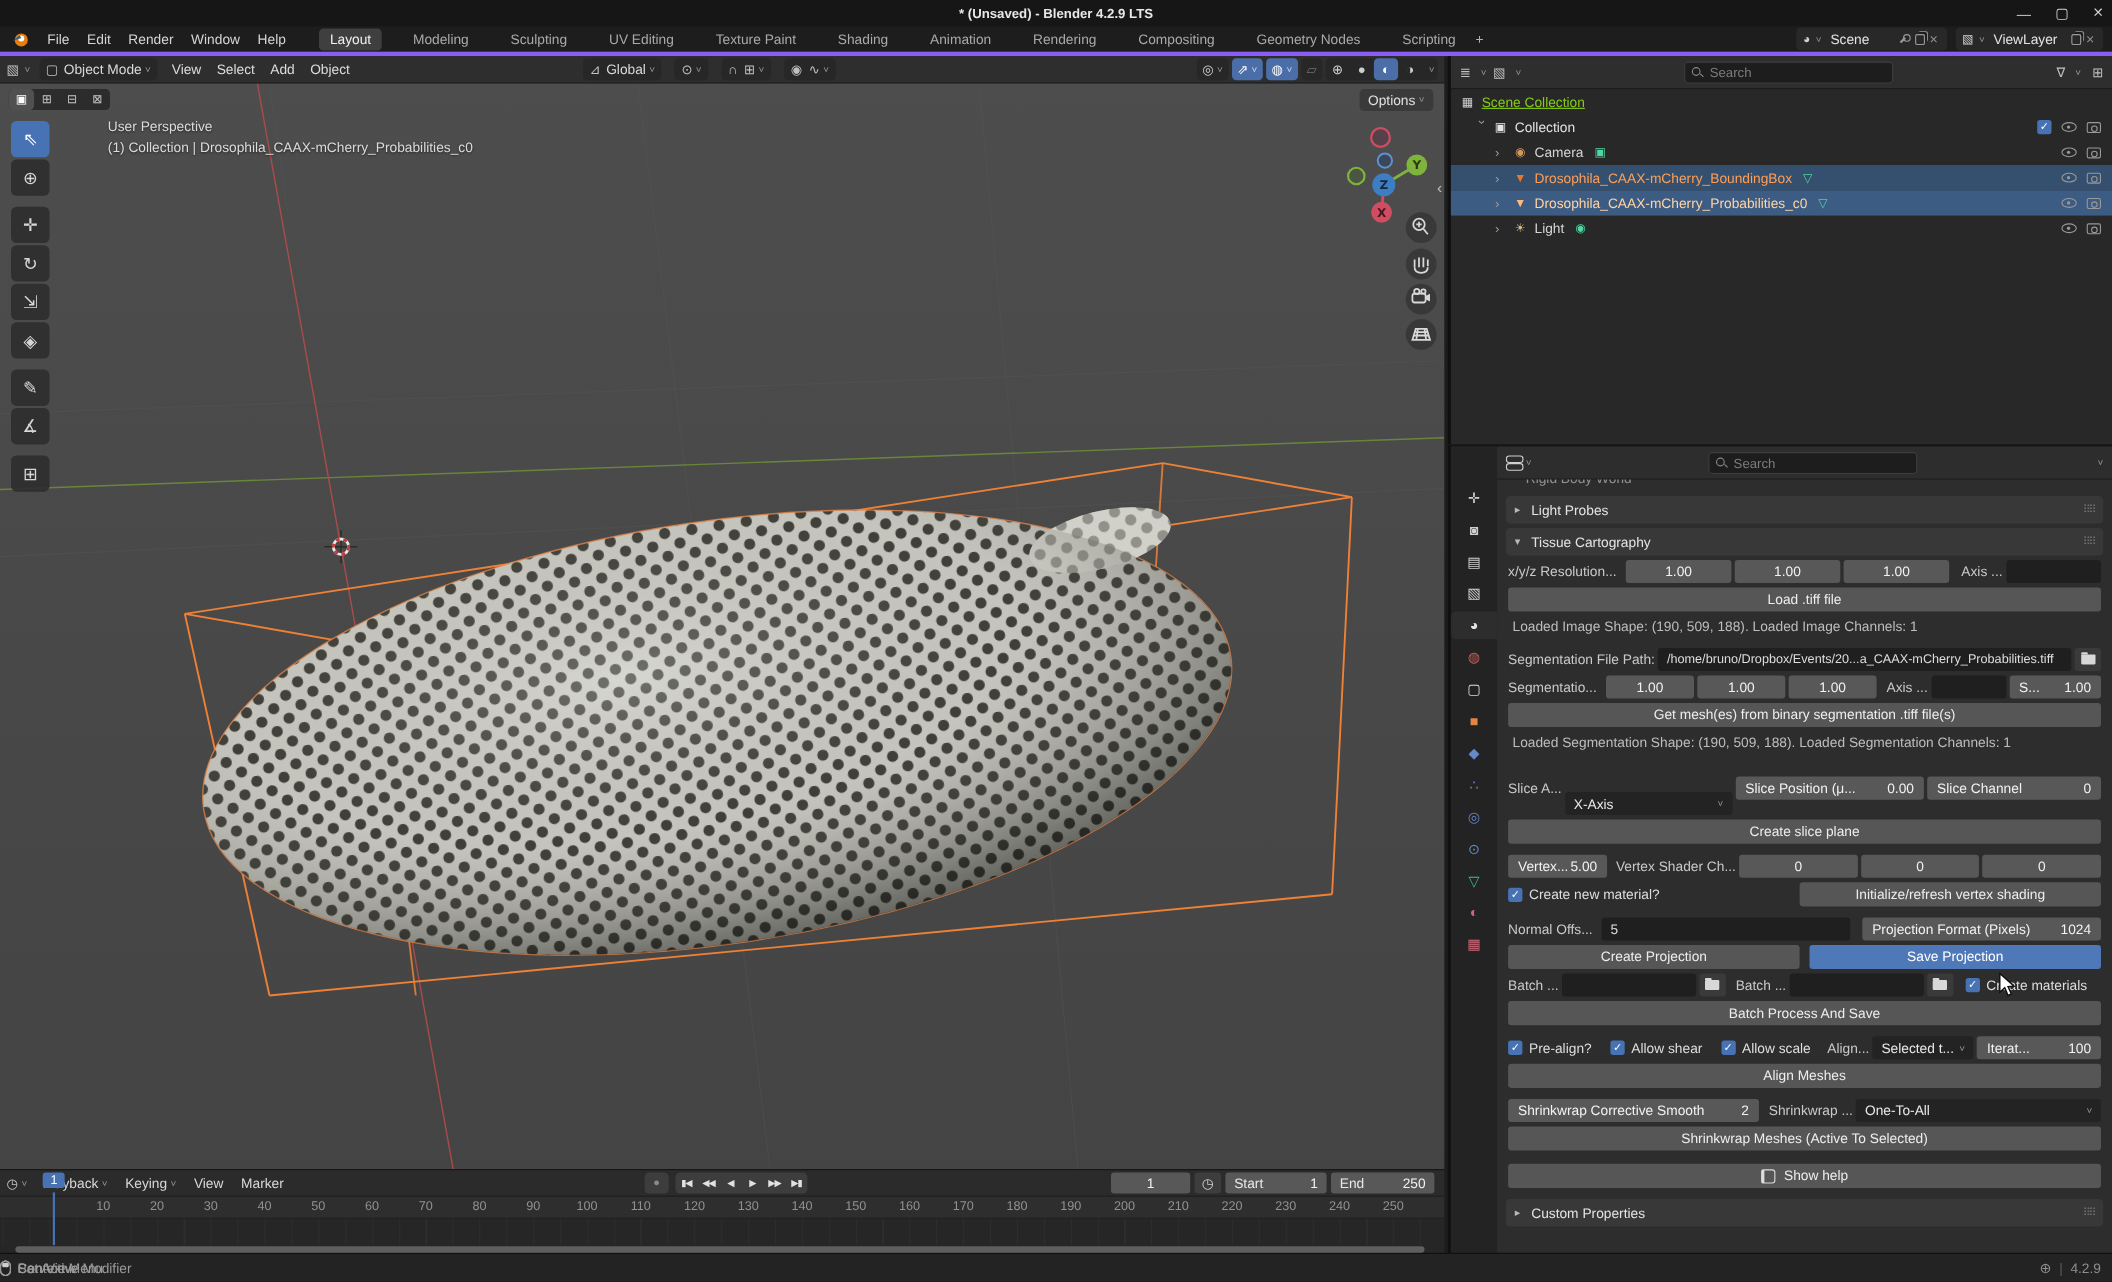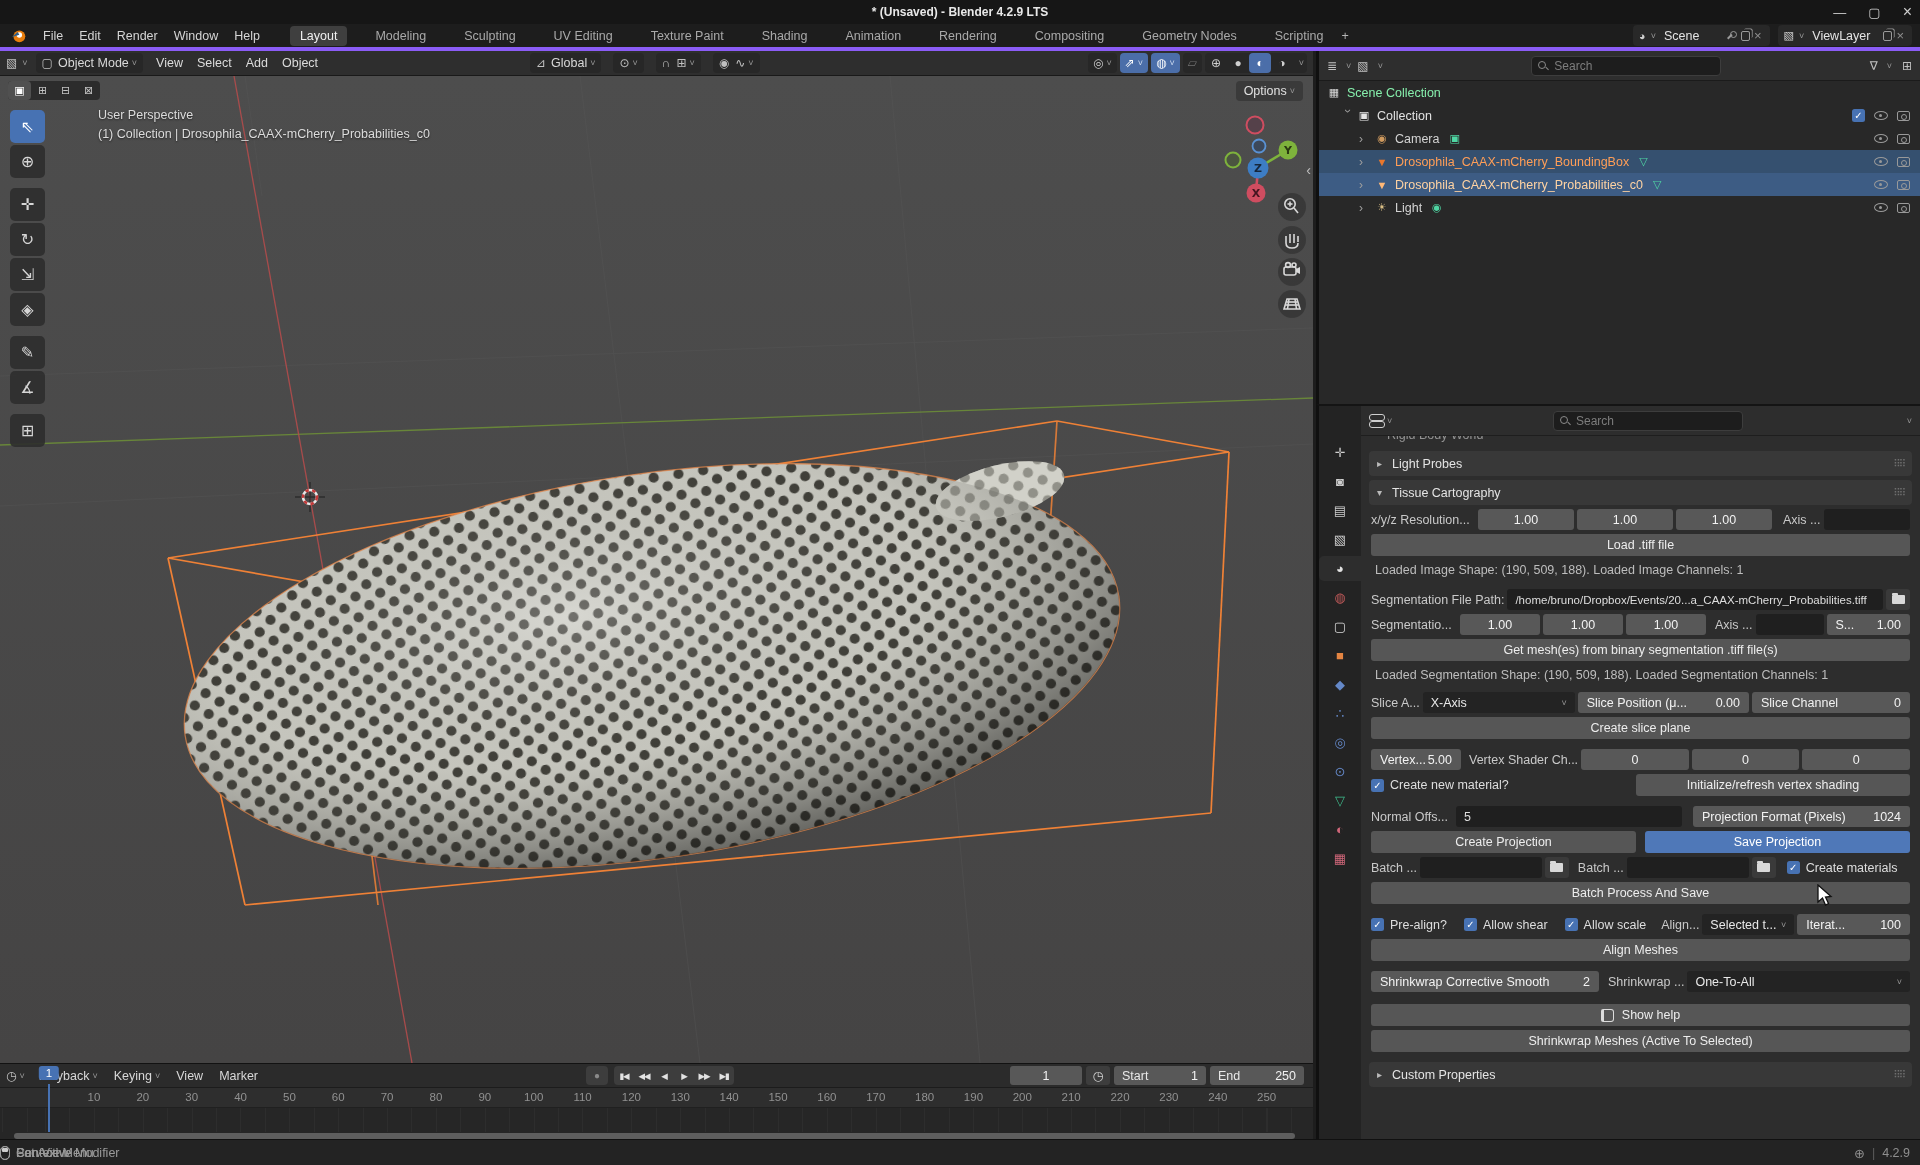--- a/index.html
+++ b/index.html
@@ -531,21 +531,21 @@
     <div class="grow"></div>
     <span class="hicon">∇</span>
       <span class="chevron">˅</span>
     <span class="hicon" style="margin-left:4px;">⊞</span>
   </div>
   <div>
 
       <div class="orow d0">
 
         <span class="oicon" style="color: rgb(214, 214, 214);">▦</span>
-        <span class="olabel" style="color: #86efac;">Scene Collection</span>
+        <span class="olabel" style="color: #84cc16; text-decoration: underline;">Scene Collection</span>
 
         <span class="right-ics">
           
           
           
         </span>
       </div>
 
       <div class="orow d1 open">
         <span class="chev">›</span>
@@ -721,21 +721,21 @@
             <span>1.00</span>
         </div>
       </div>
       <div class="prow">
           <div class="pbtn grow">Get mesh(es) from binary segmentation .tiff file(s)</div>
         </div>
       <div class="info">Loaded Segmentation Shape: (190, 509, 188). Loaded Segmentation Channels: 1</div>
 
       <div class="prow" style="margin-top:10px;">
         <span class="plabel">Slice A...</span>
-        <div class="ddrop" style="width:152px;">
+        <div class="ddrop" style="width:152px;margin-top:28px;">
           <span>X-Axis</span>
             <span class="chevron">˅</span>
         </div>
         <div class="slider split grow">
           <span>Slice Position (μ...</span>
             <span>0.00</span>
         </div>
         <div class="slider split" style="width:158px;">
           <span>Slice Channel</span>
             <span>0</span>
@@ -827,30 +827,30 @@
         <div class="slider split" style="width:228px;">
           <span>Shrinkwrap Corrective Smooth</span>
             <span>2</span>
         </div>
         <span class="plabel" style="margin-left:6px;">Shrinkwrap ...</span>
         <div class="ddrop grow">
           <span>One-To-All</span>
             <span class="chevron">˅</span>
         </div>
       </div>
+      <div class="prow">
+          <div class="pbtn grow">Shrinkwrap Meshes (Active To Selected)</div>
+        </div>
+
       <div class="prow" style="margin-top:12px;">
         <div class="pbtn grow">
           <span class="book-ic"></span>
           <span>Show help</span>
         </div>
       </div>
-
-      <div class="prow">
-          <div class="pbtn grow">Shrinkwrap Meshes (Active To Selected)</div>
-        </div>
 
       <div class="phead" style="margin-top:10px;">
         <span class="tri">▸</span>
           <span>Custom Properties</span>
           <span class="grip">⠿⠿</span>
       </div>
     </div>
   </div>
 </div>
 

